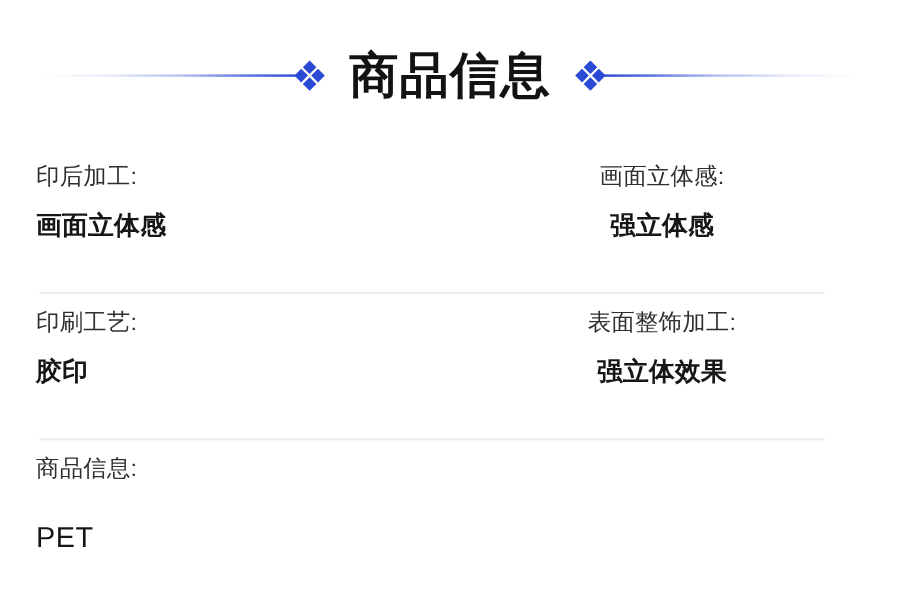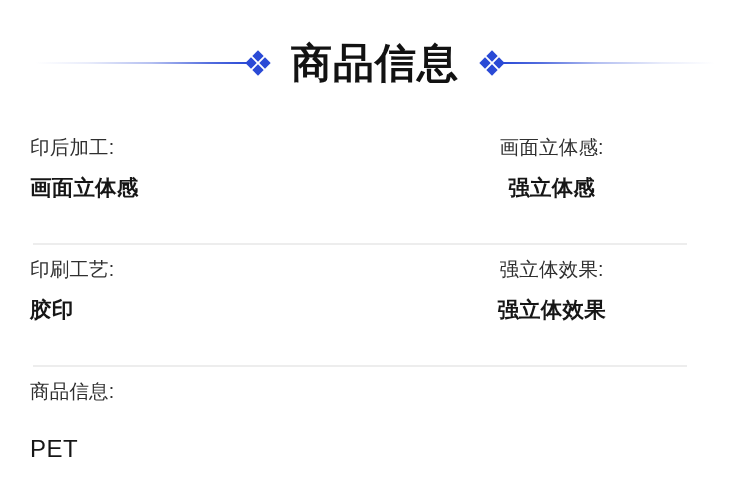--- a/index.html
+++ b/index.html
@@ -181,21 +181,21 @@
         <div class="spec-value">强立体感</div>
       </div>
     </div>
 
     <div class="spec-row has-divider">
       <div class="spec-cell col-left">
         <div class="spec-label">印刷工艺:</div>
         <div class="spec-value">胶印</div>
       </div>
       <div class="spec-cell col-right">
-        <div class="spec-label">强立体效果:</div>
+        <div class="spec-label">表面整饰加工:</div>
         <div class="spec-value">强立体效果</div>
       </div>
     </div>
 
     <div class="spec-row">
       <div class="spec-cell col-left">
         <div class="spec-label">商品信息:</div>
         <div class="spec-value latin">PET</div>
       </div>
     </div>

